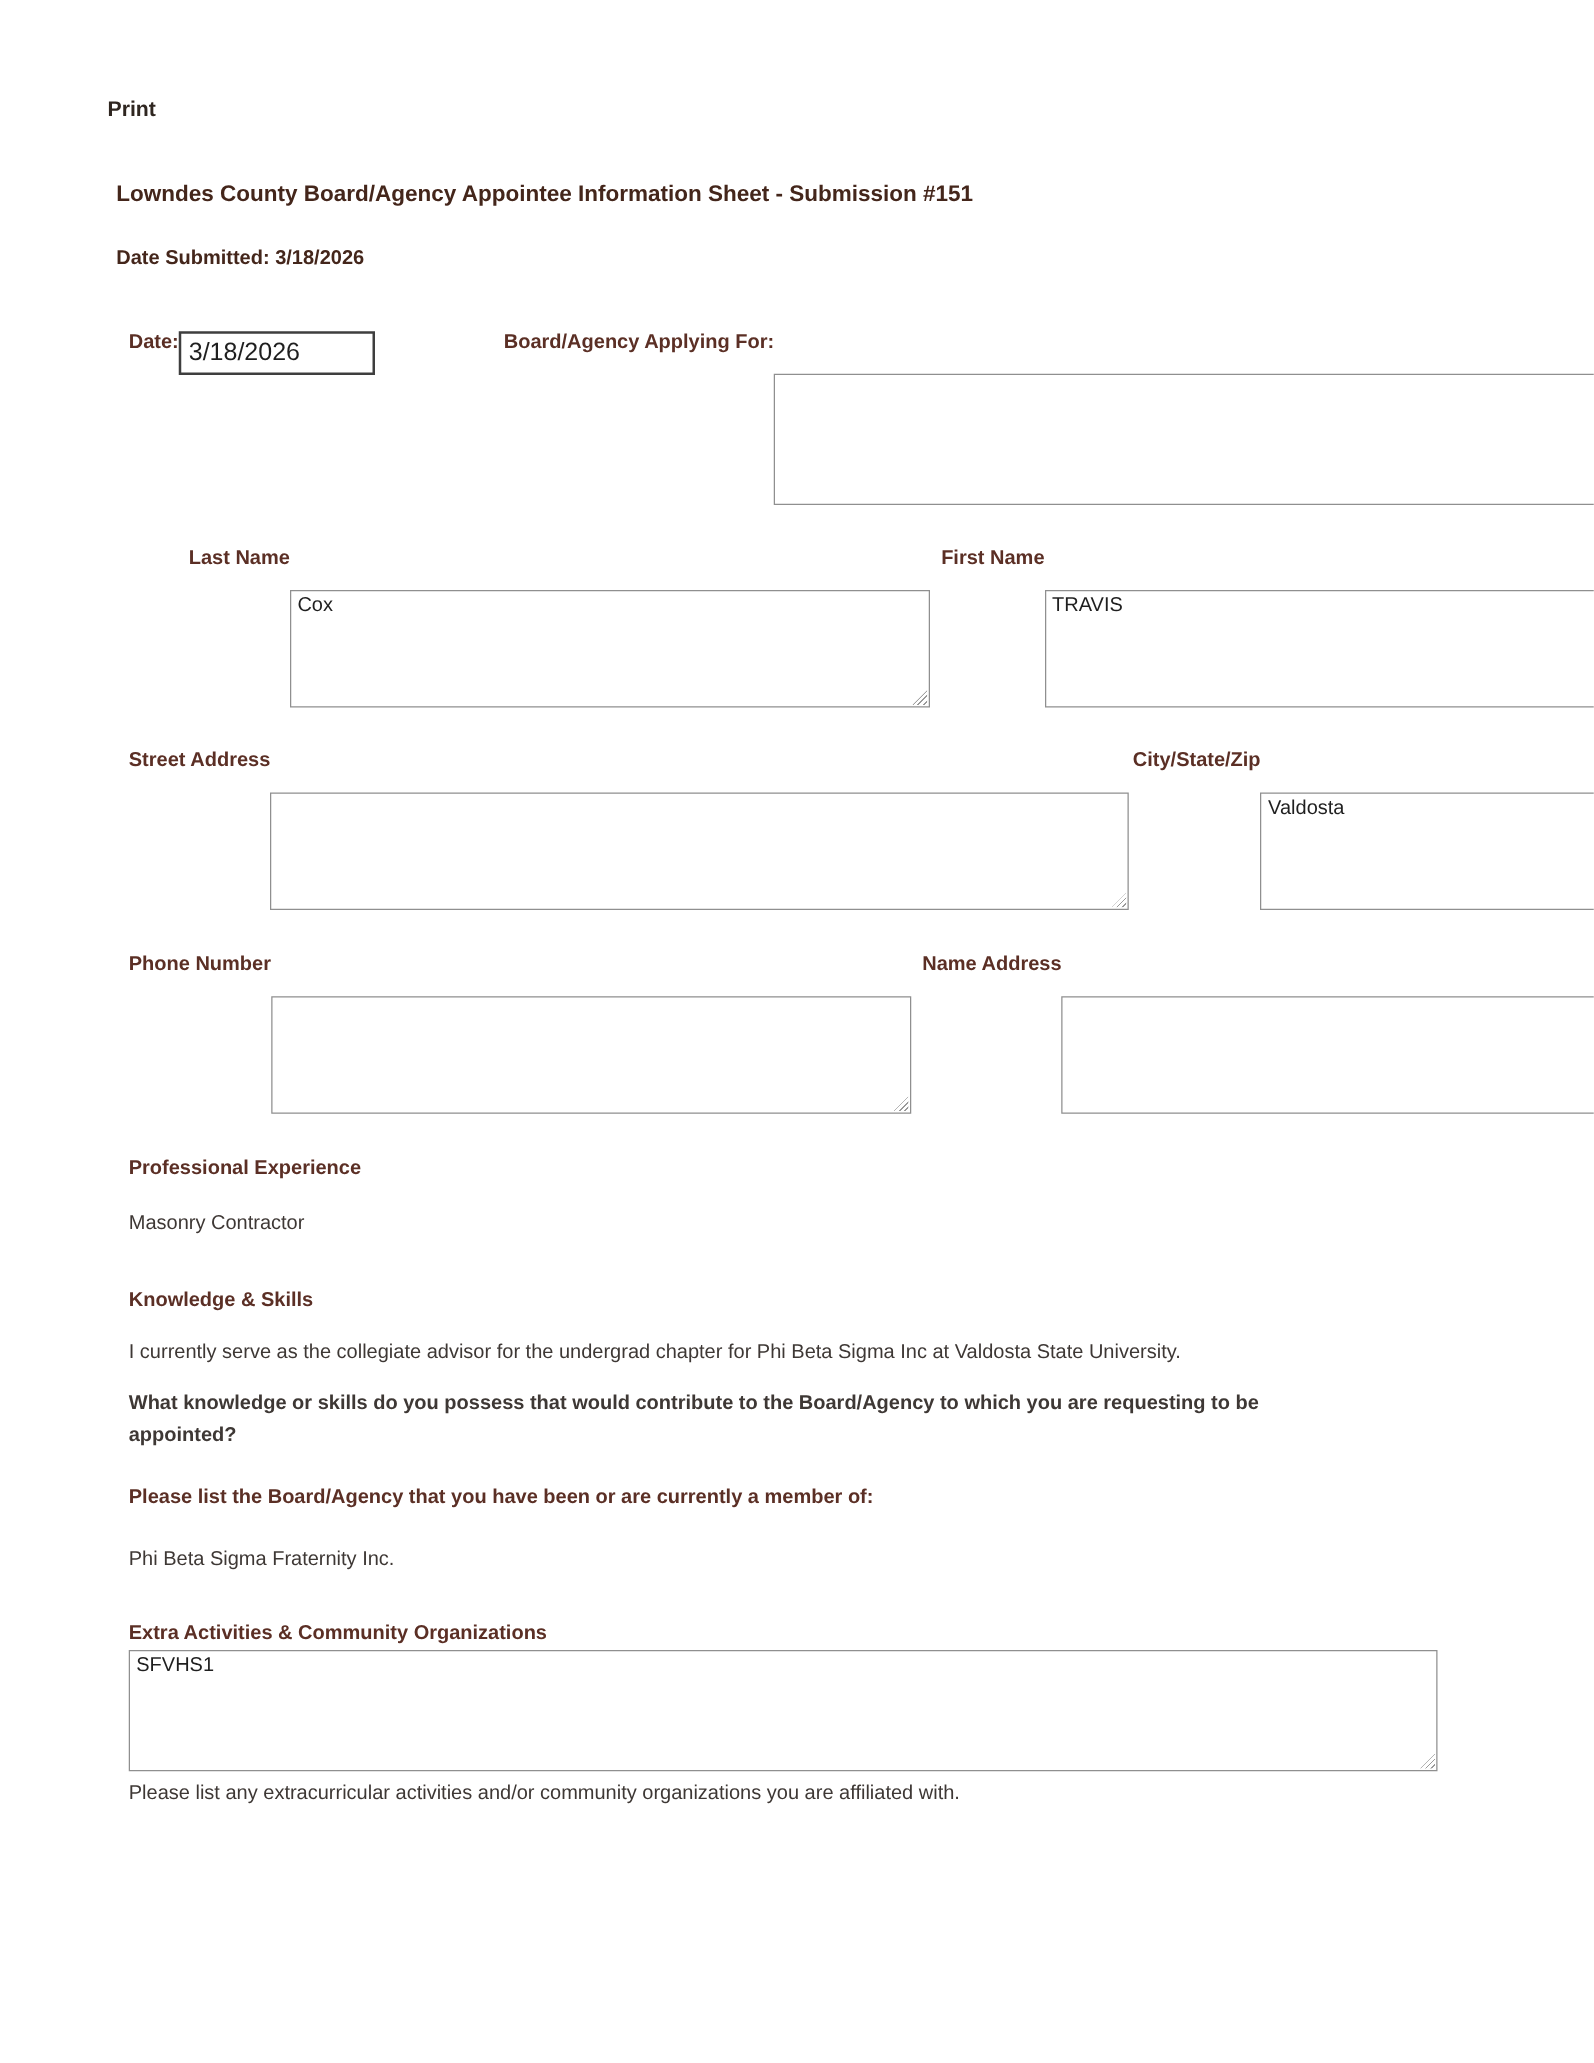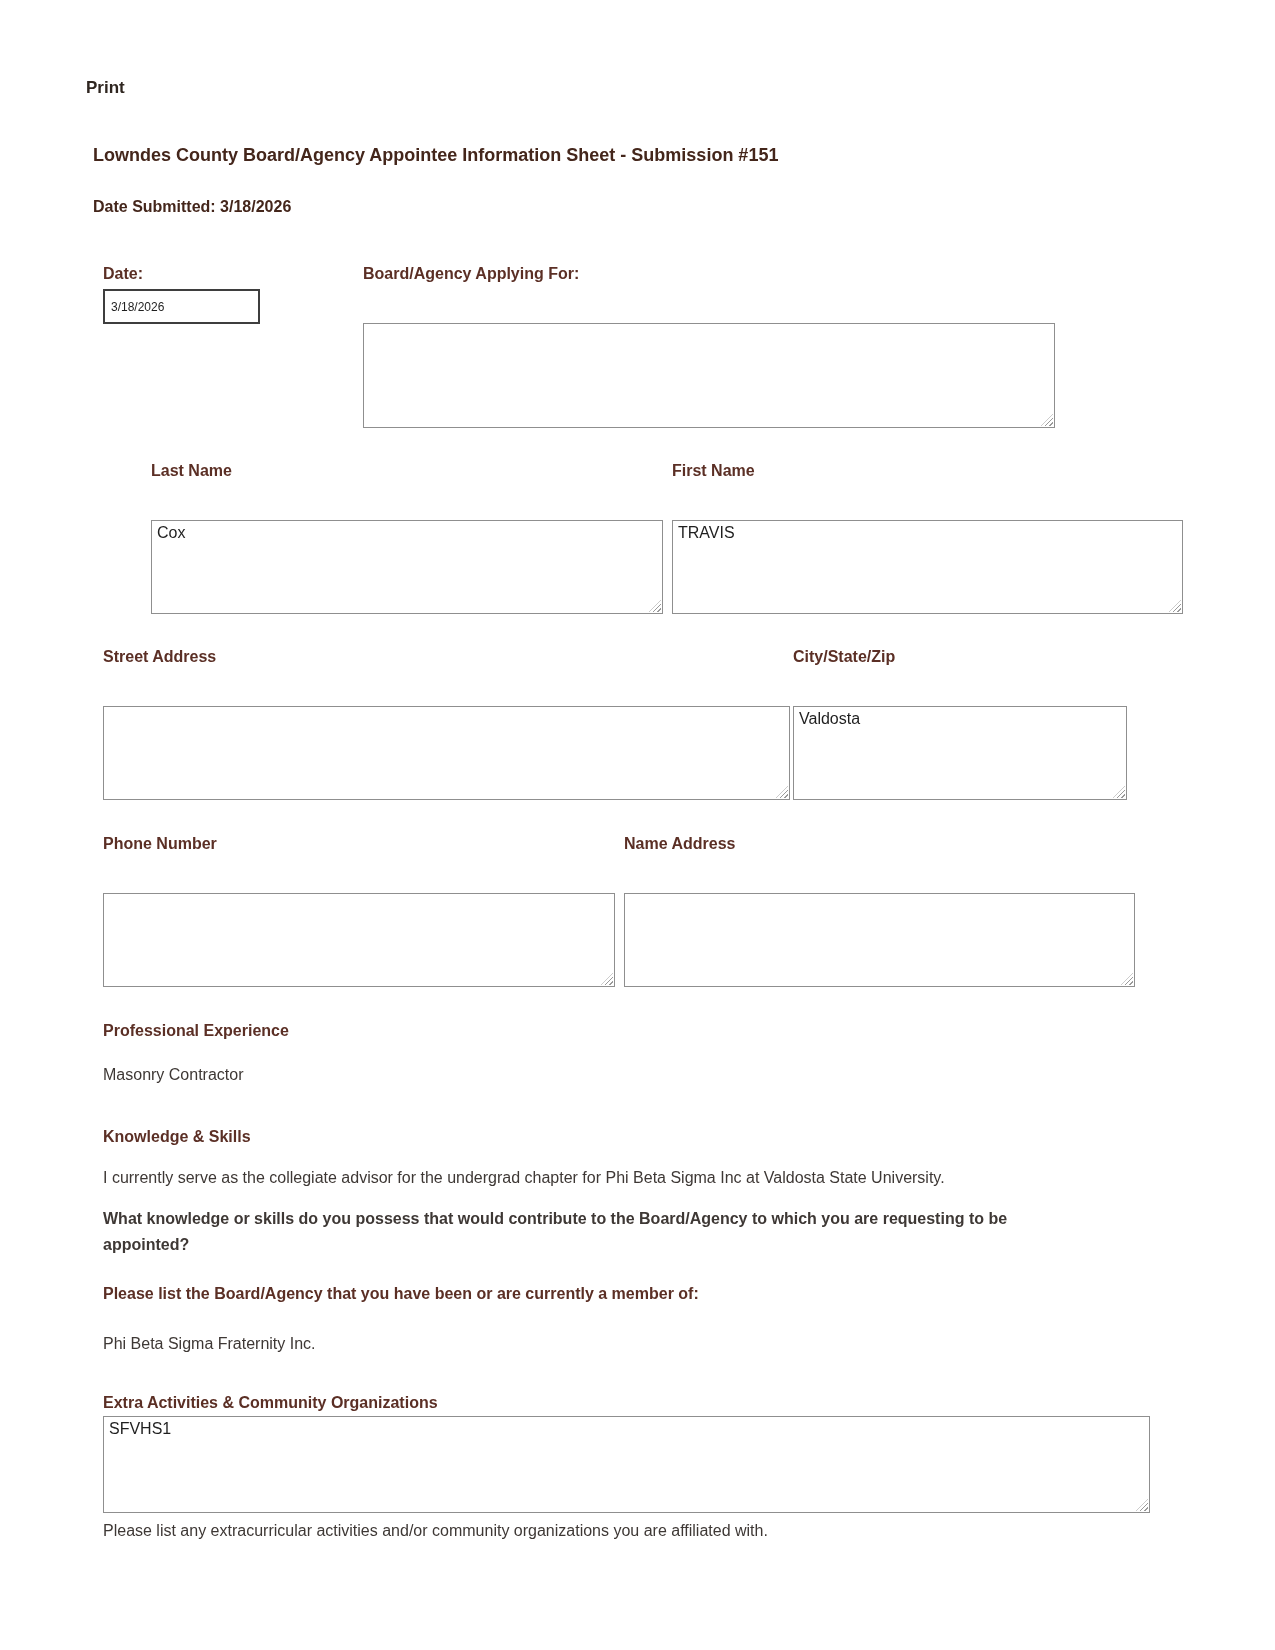--- a/index.html
+++ b/index.html
@@ -18,21 +18,21 @@
     margin:47px 0 0 93px;
     font-size:18px;font-weight:bold;color:var(--title,#44261b);
     line-height:21px;
   }
   .date-submitted{
     margin:32px 0 0 93px;
     font-size:16px;font-weight:bold;color:var(--title,#44261b);
     line-height:18px;
   }
   .row{display:flex;margin-left:103px;}
-  .field{display:flex;flex-direction:column;}
+  .field{display:flex;}
   .field > label{
     font-size:16px;font-weight:bold;color:var(--heading,#5b2f25);
     line-height:18px;margin-bottom:6px;width:max-content;
   }
   .ta-wrap{position:relative;margin-top:34px;}
   .ta-wrap textarea{
     box-sizing:border-box;width:100%;height:100%;
     border:1px solid var(--input_border,#8f8f8f);
     background:#fff;resize:none;outline:none;
     font-family:"Liberation Sans","DejaVu Sans",sans-serif;
@@ -42,21 +42,21 @@
   .grip{
     position:absolute;right:2px;bottom:2px;width:12px;height:12px;
     background:repeating-linear-gradient(135deg,transparent 0px,transparent 2px,#9a9a9a 2px,#9a9a9a 3px);
     clip-path:polygon(100% 0,100% 100%,0 100%);
     pointer-events:none;
   }
   .date-input{
     box-sizing:border-box;width:157px;height:35px;
     border:2px solid var(--date_border,#3e3e3e);
     font-family:"Liberation Sans","DejaVu Sans",sans-serif;
-    font-size:12px;color:var(--input_text,#1f1f1f);
+    font-size:20px;color:var(--input_text,#1f1f1f);
     padding:2px 6px;outline:none;background:#fff;
   }
   .row-date{margin-top:49px;}
   .row-date .field-date{margin-right:103px;}
   .row-names{margin-top:34px;padding-left:48px;}
   .row-names .field-left{margin-right:9px;}
   .row-street{margin-top:34px;}
   .row-street .field-left{margin-right:3px;}
   .row-phone{margin-top:35px;}
   .row-phone .field-left{margin-right:9px;}

